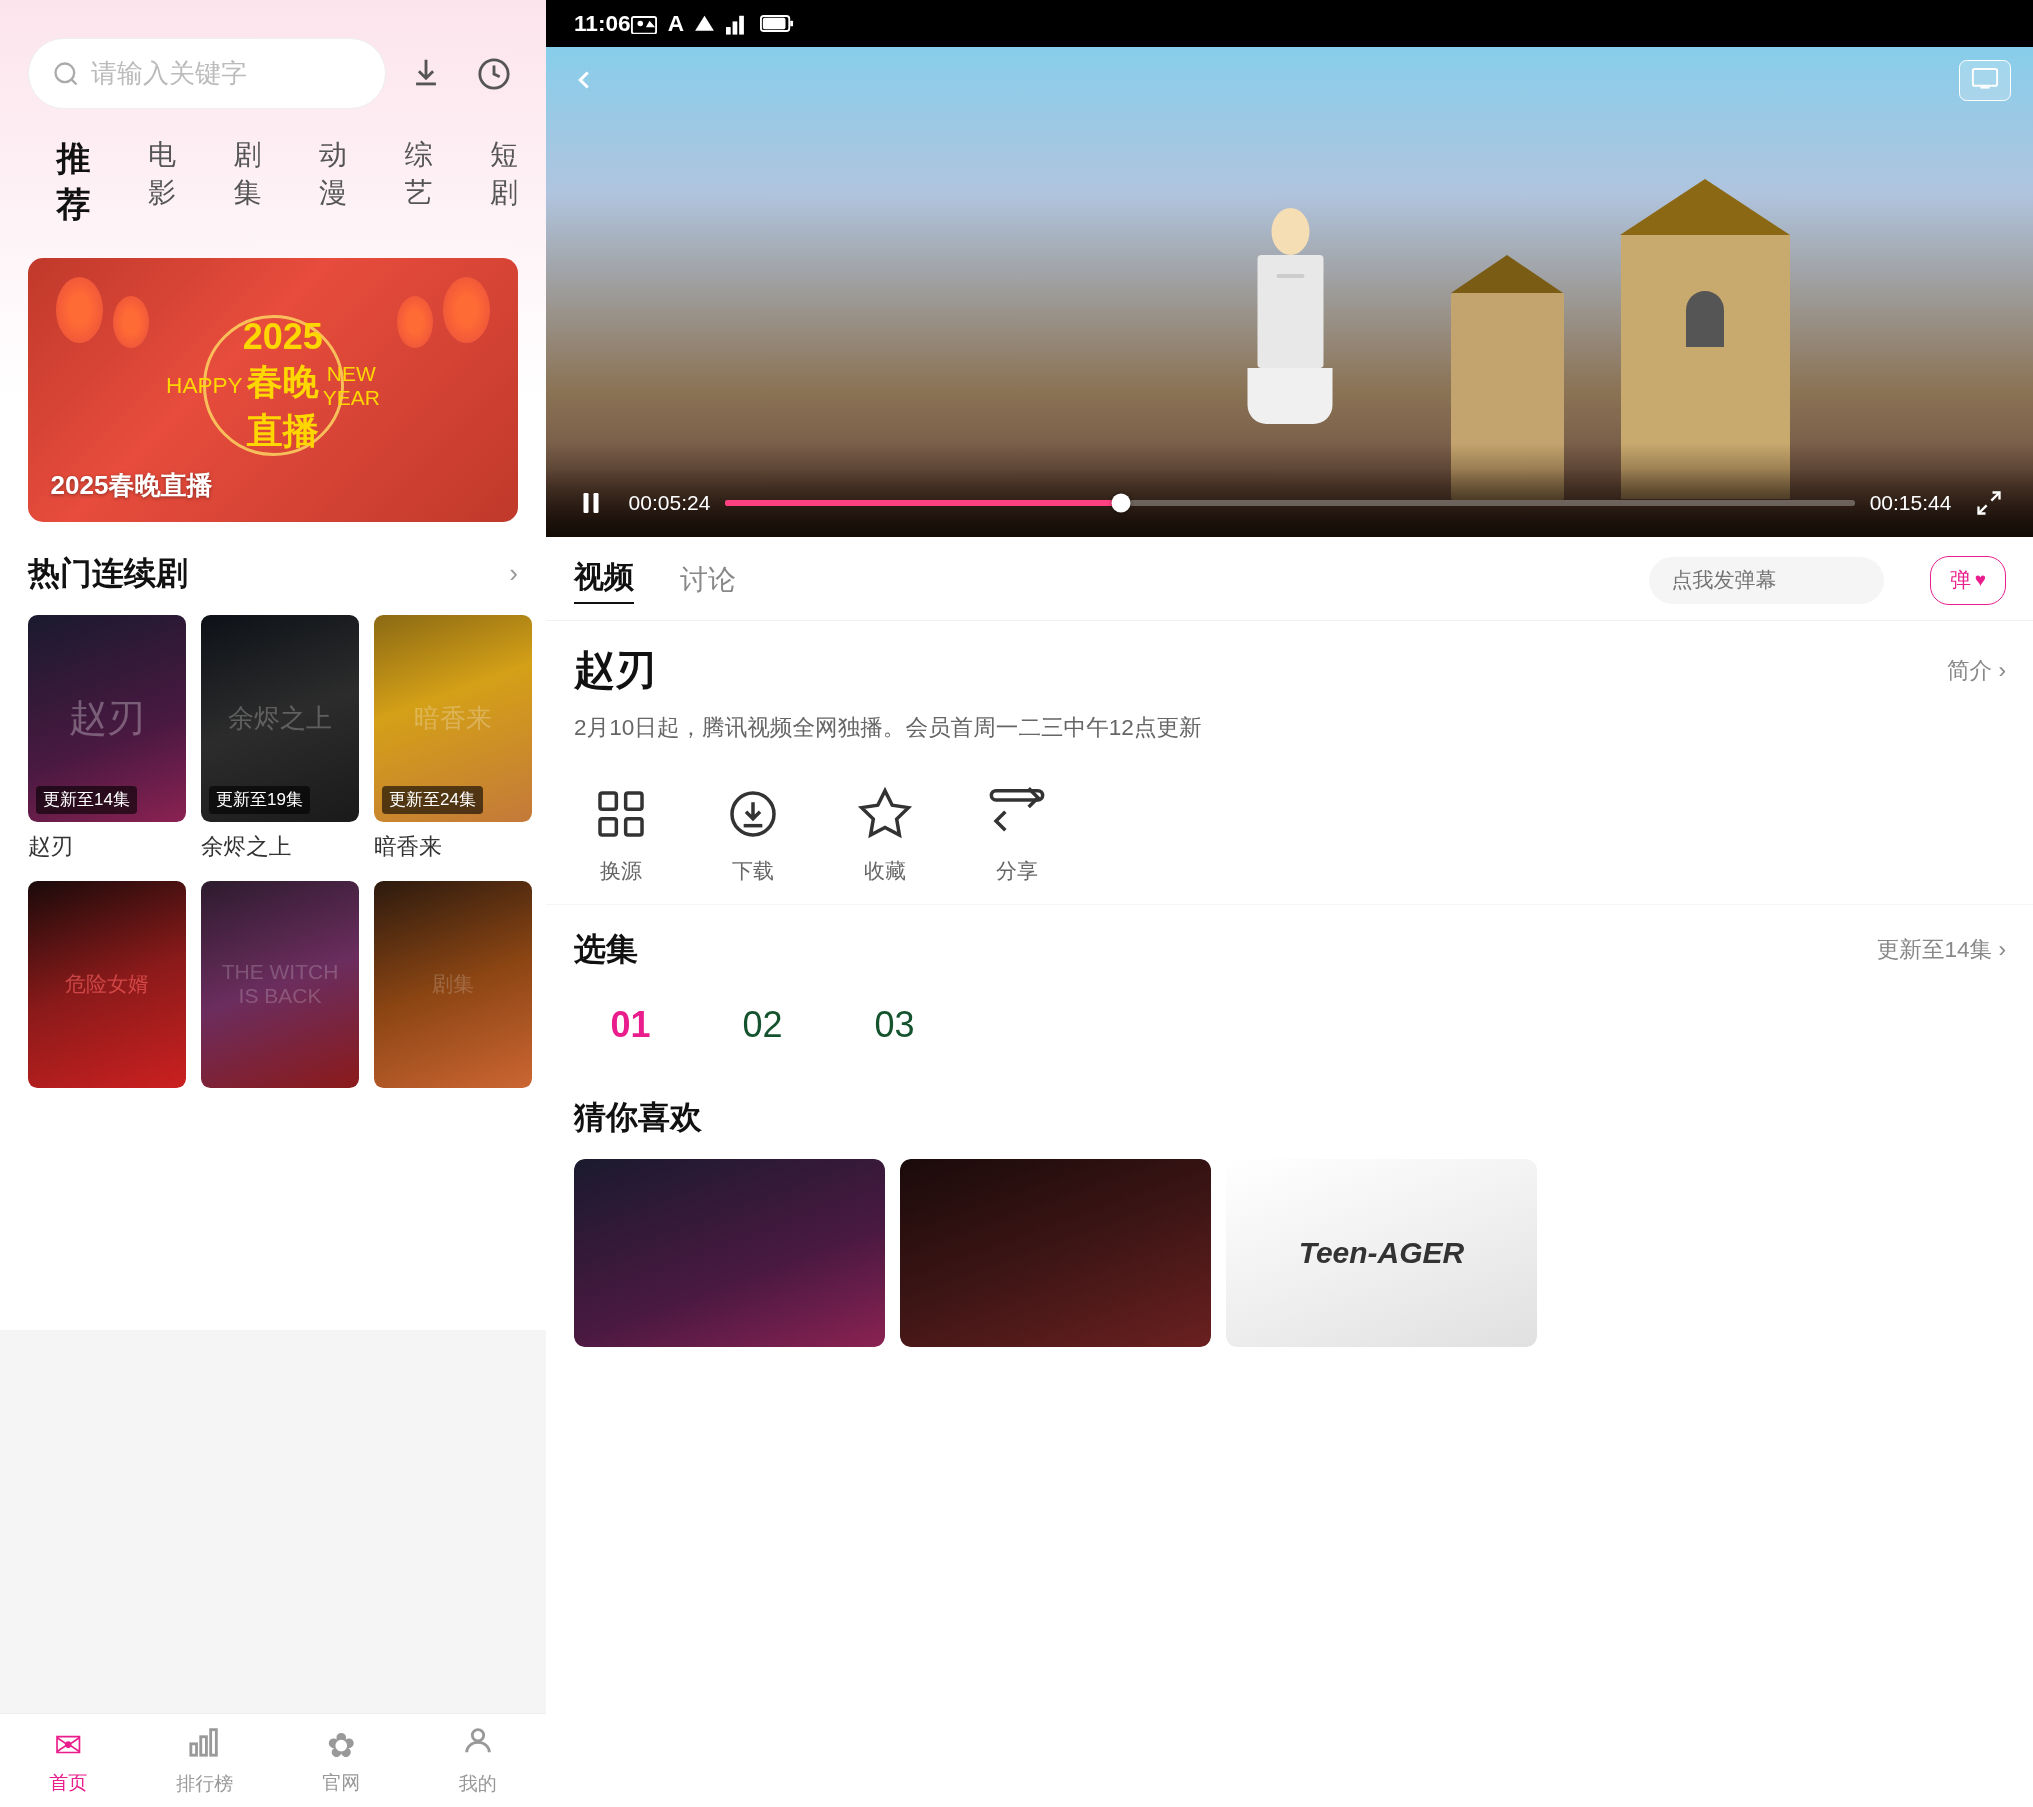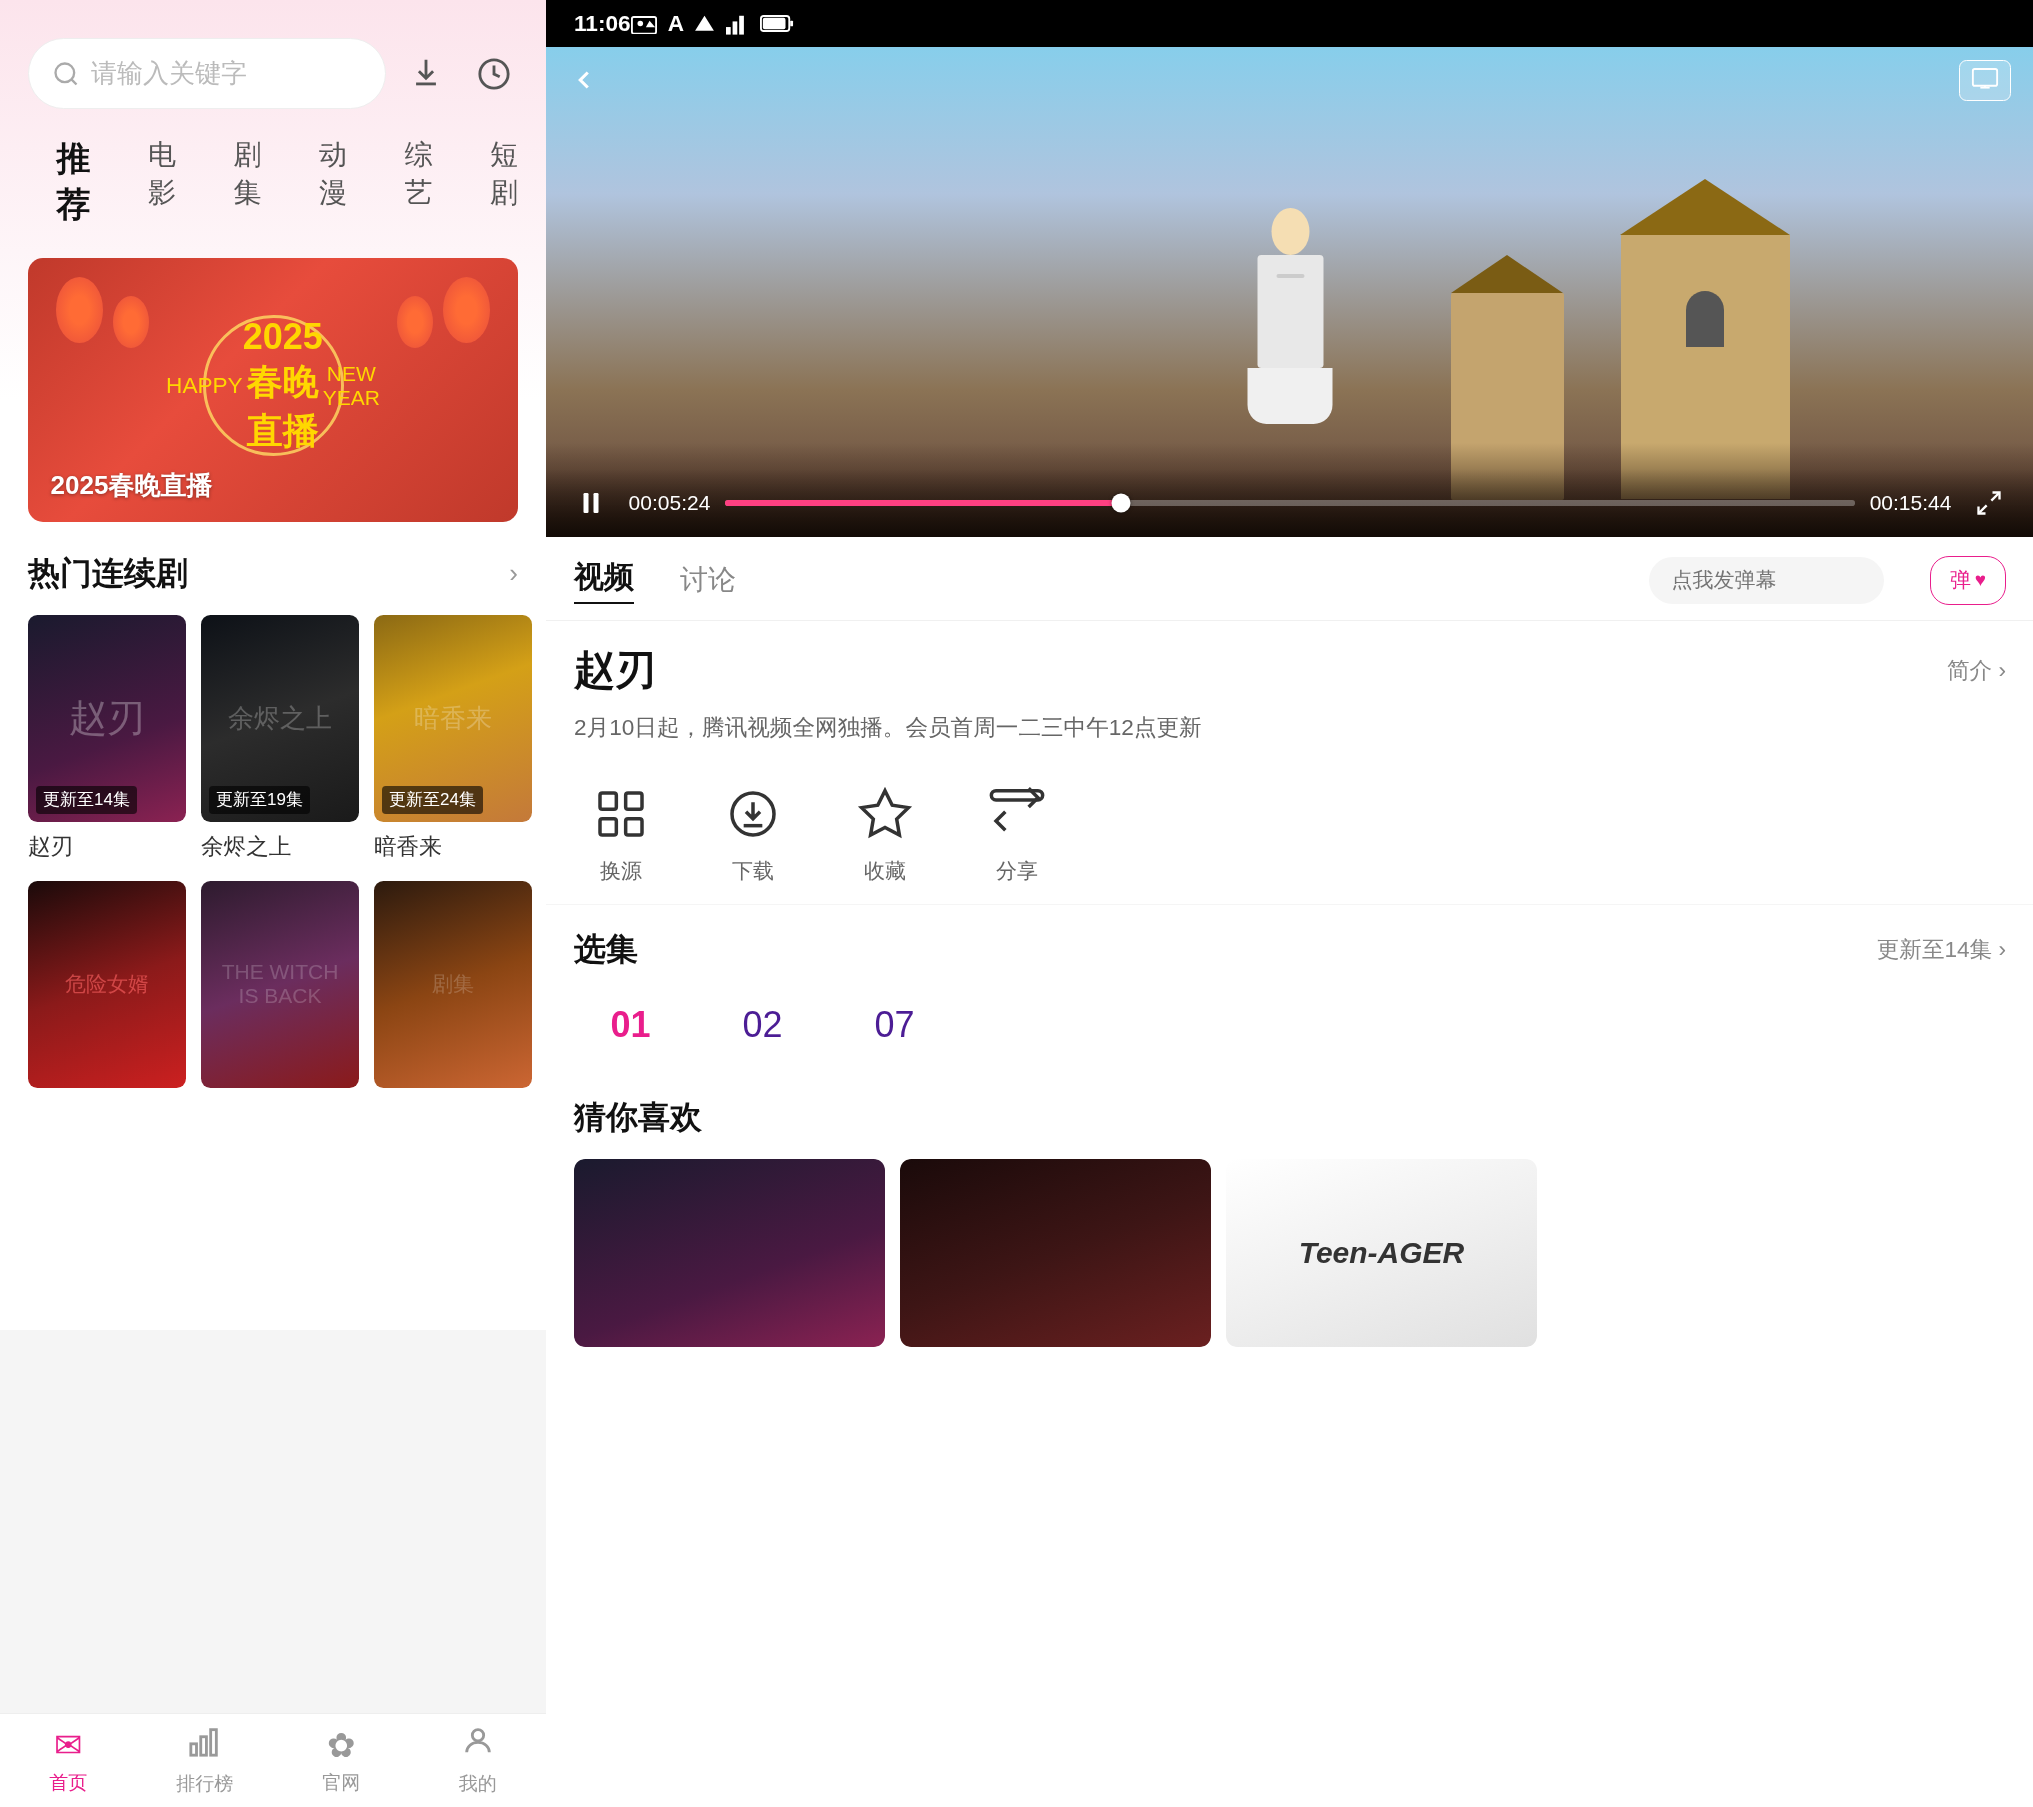--- a/index.html
+++ b/index.html
@@ -585,21 +585,21 @@
       justify-content: center;
       border-radius: 9.4px;
       font-size: 36px;
       cursor: pointer;
     }
     .episode-item.active {
       color: #e91e8c;
       font-weight: bold;
     }
     .episode-item.normal {
-      color: #4c1d95;
+      color: #14532d;
     }
 
     
     .rec-section {
       padding: 22.6px 28px 15px;
     }
     .rec-title {
       font-size: 32px;
       font-weight: bold;
       color: #111;
@@ -935,21 +935,21 @@
         <span class="episode-more">更新至14集 ›</span>
       </div>
       <div class="episode-list">
         <div class="episode-item active">
           <span>01</span>
         </div>
         <div class="episode-item normal">
           <span>02</span>
         </div>
         <div class="episode-item normal">
-          <span>07</span>
+          <span>03</span>
         </div>
       </div>
     </div>
 
     <div class="rec-section">
       <div class="rec-title">猜你喜欢</div>
       <div class="rec-grid">
         <div class="rec-card">
           <div class="rec-thumb rec-thumb-1">
           </div>

